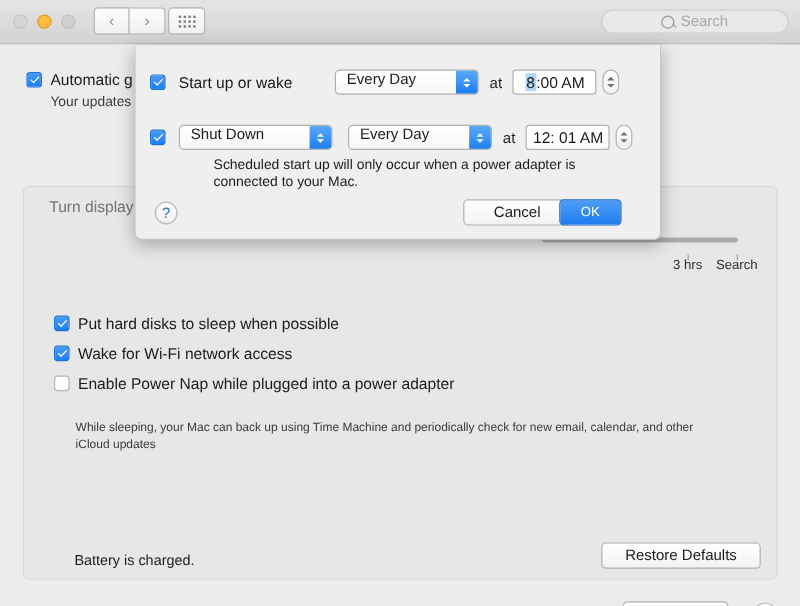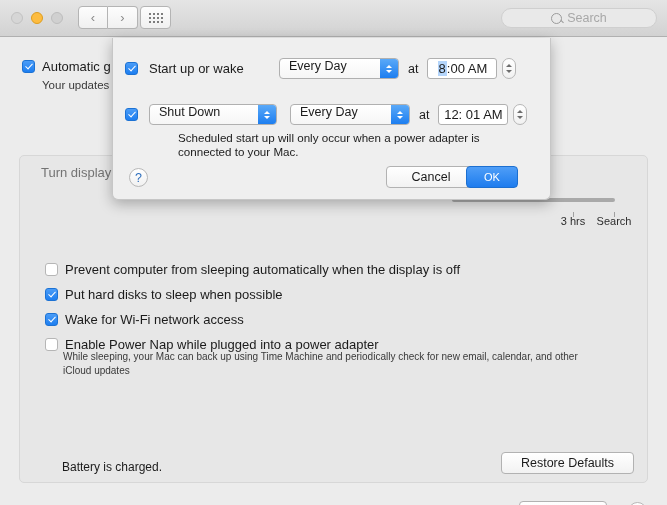--- a/index.html
+++ b/index.html
@@ -452,24 +452,20 @@
     <div class="groupbox"></div>
 
     <div class="turn-display">Turn display</div>
     <div class="slider-track"></div>
     <div class="tick" style="left:573px;"></div>
     <div class="tick" style="left:614px;"></div>
     <div class="tick-label" style="left:573px;">3 hrs</div>
     <div class="tick-label" style="left:614px;">Search</div>
 
     <div class="opt-list">
-      <div class="row-check">
-        <span class="cb off"></span>
-        <span>Prevent computer from sleeping automatically when the display is off</span>
-      </div>
       <div class="row-check">
         <span class="cb on"></span>
         <span>Put hard disks to sleep when possible</span>
       </div>
       <div class="row-check">
         <span class="cb on"></span>
         <span>Wake for Wi-Fi network access</span>
       </div>
       <div class="row-check">
         <span class="cb off"></span>

